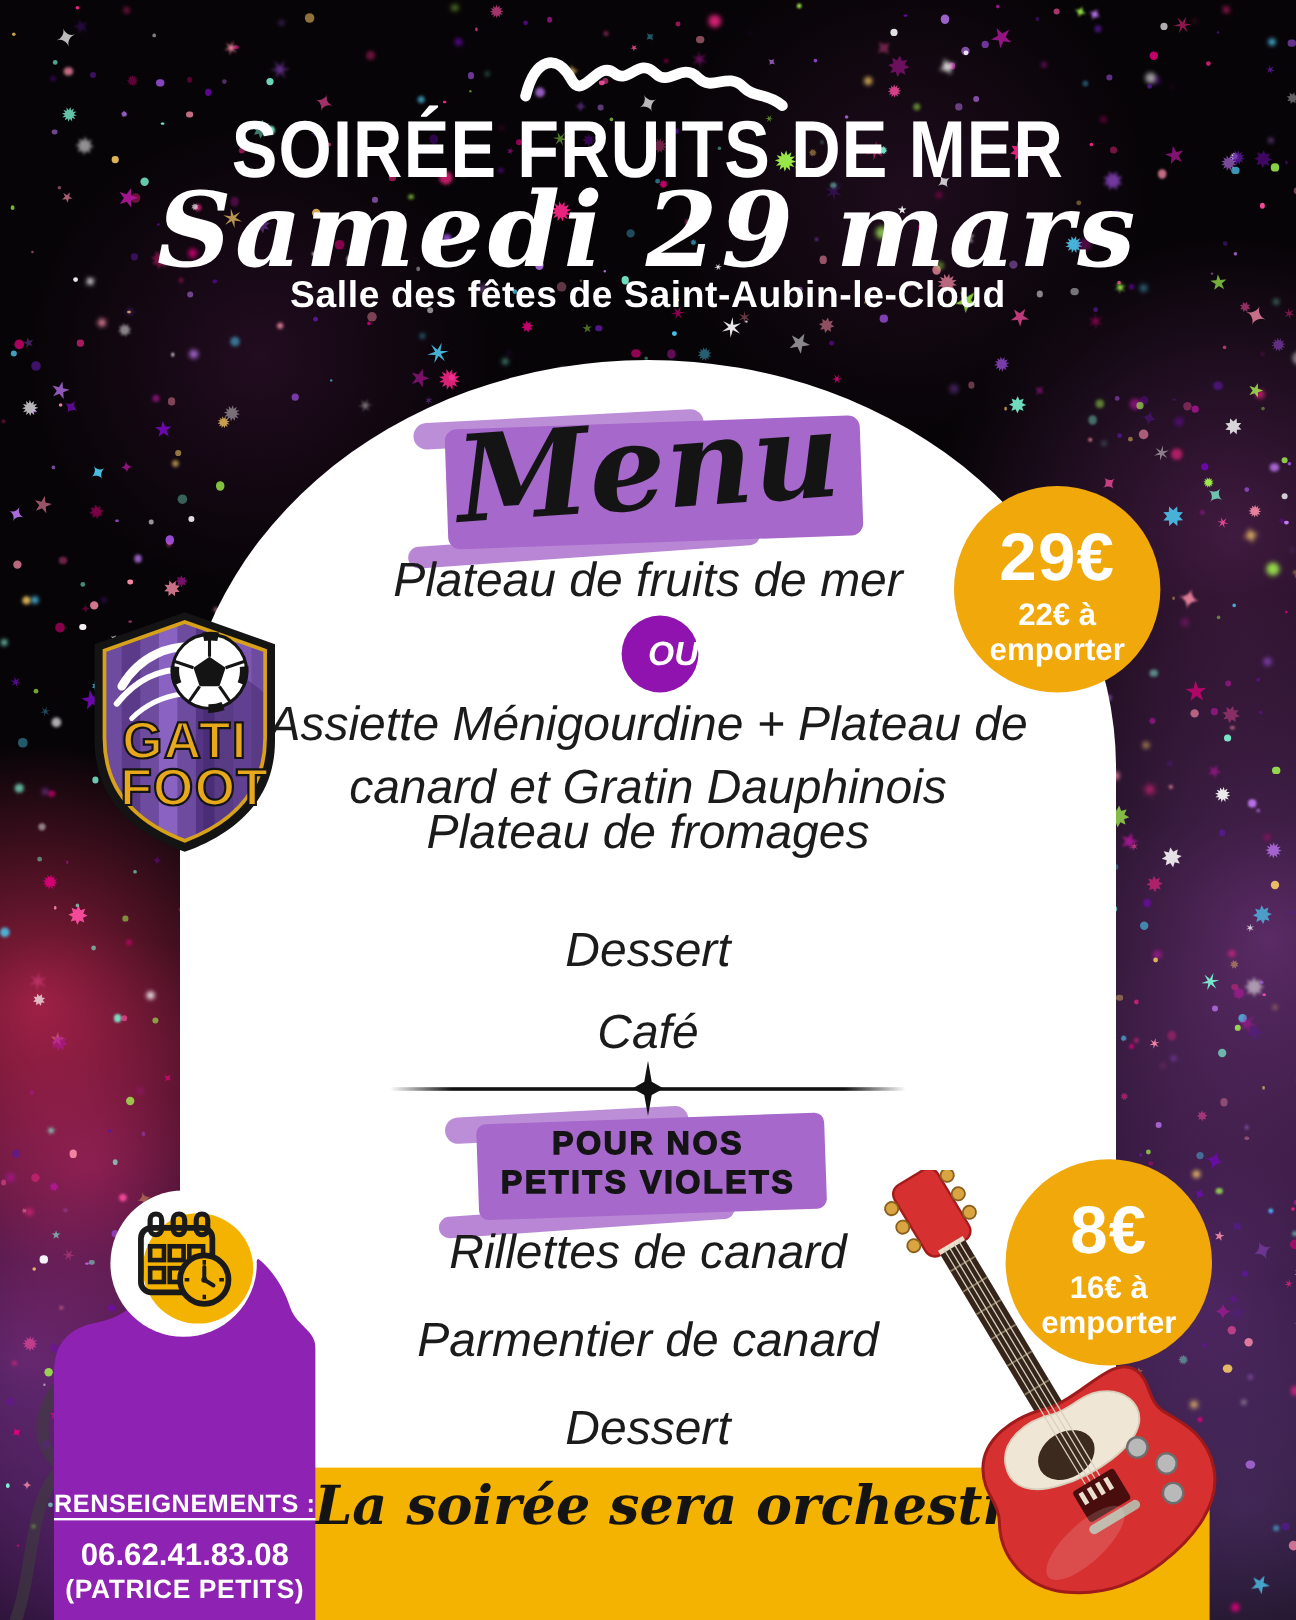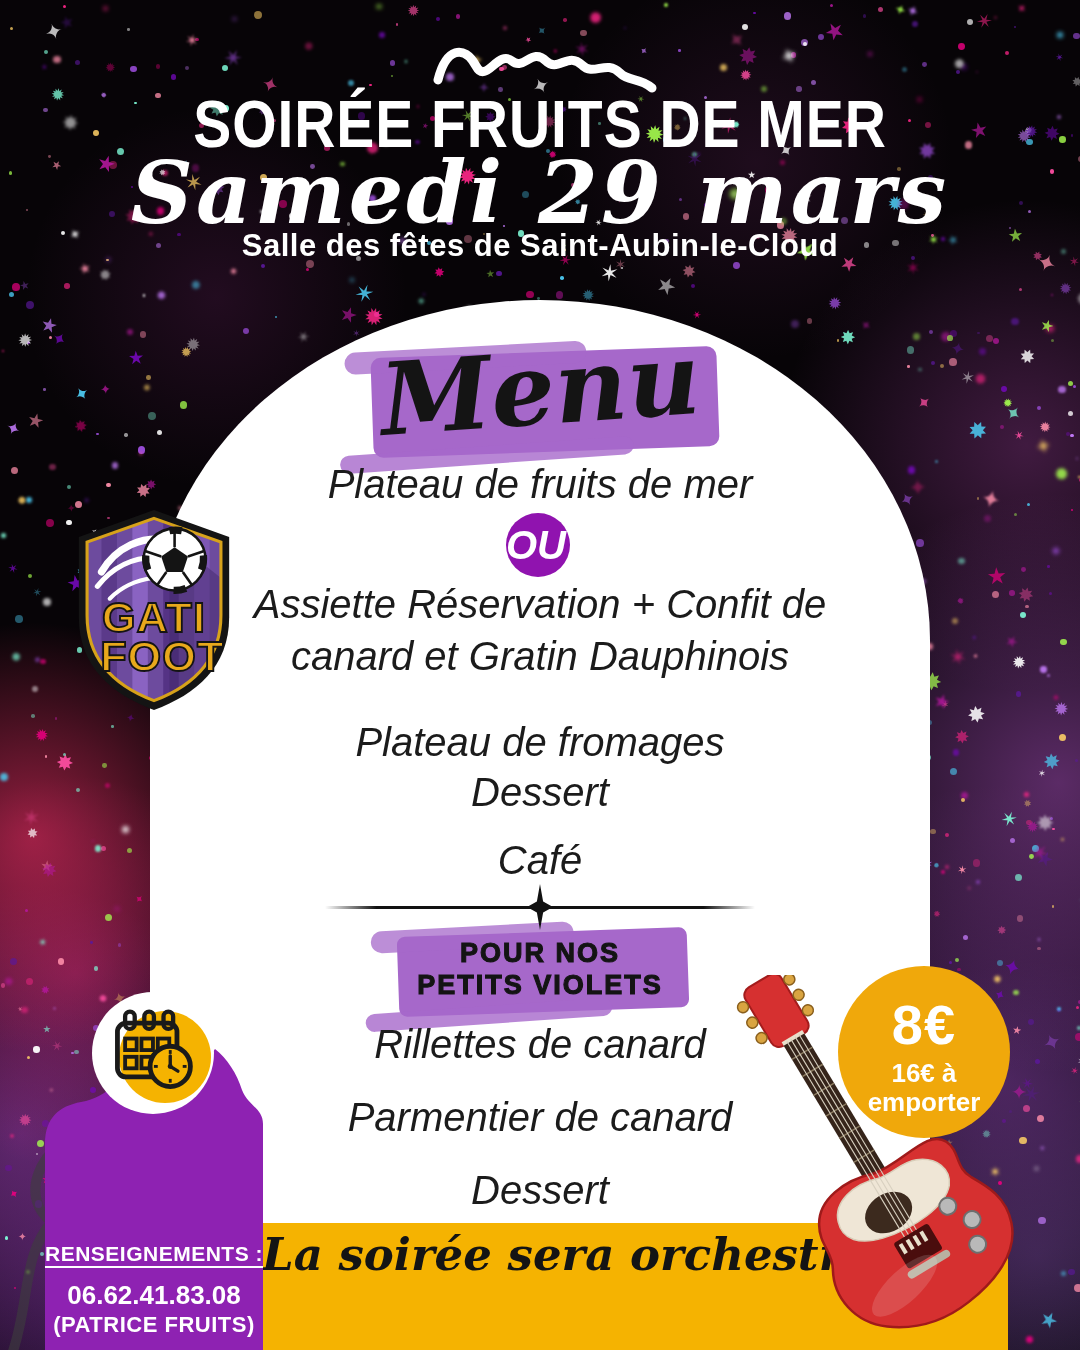--- a/index.html
+++ b/index.html
@@ -42,23 +42,23 @@
   .brush.kids-brush{left:398px;top:932px;width:290px;height:80px;border-radius:8px;transform:rotate(-2deg);}
   .brush::before{content:"";position:absolute;left:-26px;top:-8px;width:70%;height:22px;
     background:inherit;opacity:.75;border-radius:12px;transform:rotate(-1deg);}
   .brush::after{content:"";position:absolute;left:-34px;bottom:-10px;width:85%;height:18px;
     background:inherit;opacity:.8;border-radius:9px;transform:rotate(-2deg);}
   .menu-title{position:absolute;left:330px;top:330px;width:420px;text-align:center;z-index:4;
     font-family:"DejaVu Serif",serif;font-style:italic;font-weight:bold;font-size:100px;
     color:#141414;transform:rotate(-4deg);}
   .menu-line{position:absolute;left:150px;width:780px;text-align:center;z-index:4;
     font-size:40px;font-style:italic;color:#1b1b1b;}
-  .ou-badge{position:absolute;left:506px;top:513px;width:64px;height:64px;border-radius:50%;
+  .ou-badge{position:absolute;left:518px;top:513px;width:64px;height:64px;border-radius:50%;
     background:var(--ou_purple,#9013af);color:#fff;font-weight:800;font-style:italic;
-    font-size:40px;text-align:left;line-height:64px;z-index:4;}
+    font-size:28px;text-align:right;line-height:64px;z-index:4;}
   .divider-line{position:absolute;left:325px;top:906px;width:430px;height:3px;z-index:4;
     background:linear-gradient(to right,transparent,#111 12%,#111 88%,transparent);}
   .divider-star{position:absolute;left:527px;top:884px;width:26px;height:46px;background:#111;z-index:4;
     clip-path:polygon(50% 0,62% 38%,100% 50%,62% 62%,50% 100%,38% 62%,0 50%,38% 38%);}
   .kids-title{position:absolute;left:150px;width:780px;text-align:center;z-index:4;
     font-size:27px;font-weight:700;letter-spacing:2px;color:#141414;
     -webkit-text-stroke:1.1px #141414;}
   
   .badge{position:absolute;width:172px;height:172px;border-radius:50%;
     background:var(--badge_yellow,#f0a80b);color:#fff;text-align:center;z-index:5;}
@@ -892,36 +892,40 @@
   <div class="date-script">Samedi 29 mars</div>
   <div class="venue">Salle des fêtes de Saint-Aubin-le-Cloud</div>
 
   <div class="arch"></div>
 
   <div class="brush menu-brush"></div>
   <div class="menu-title">Menu</div>
 
   <div class="menu-line" style="top:462px;">Plateau de fruits de mer</div>
   <div class="ou-badge">OU</div>
-  <div class="menu-line" style="top:582px;">Assiette Réservation + Confit de</div>
+  <div class="menu-line" style="top:582px;">Assiette Ménigourdine + Plateau de</div>
   <div class="menu-line" style="top:634px;">canard et Gratin Dauphinois</div>
-  <div class="menu-line" style="top:720px;">Plateau de fromages</div>
+  <div class="menu-line" style="top:672px;">Plateau de fromages</div>
   <div class="menu-line" style="top:770px;">Dessert</div>
   <div class="menu-line" style="top:838px;">Café</div>
 
   <div class="divider-line"></div>
   <div class="divider-star"></div>
 
   <div class="brush kids-brush"></div>
   <div class="kids-title" style="top:938px;">POUR NOS</div>
   <div class="kids-title" style="top:970px;">PETITS VIOLETS</div>
   <div class="menu-line" style="top:1095px;">Parmentier de canard</div>
   <div class="menu-line" style="top:1022px;">Rillettes de canard</div>
   <div class="menu-line" style="top:1168px;">Dessert</div>
 
+  <div class="badge badge-adult">
+    <div class="price">29€</div>
+    <div class="takeaway">22€ à emporter</div>
+  </div>
   <div class="badge badge-kids">
     <div class="price">8€</div>
     <div class="takeaway">16€ à emporter</div>
   </div>
 
   <div class="banner">
     <div class="banner-text">
       <div>La soirée sera orchestrée</div>
     </div>
   </div>
@@ -945,21 +949,21 @@
     <line x1="69" y1="48" x2="69" y2="52" stroke="#1a1a1a" stroke-width="3"></line>
     <line x1="69" y1="78" x2="69" y2="82" stroke="#1a1a1a" stroke-width="3"></line>
     <line x1="52" y1="65" x2="56" y2="65" stroke="#1a1a1a" stroke-width="3"></line>
     <line x1="82" y1="65" x2="86" y2="65" stroke="#1a1a1a" stroke-width="3"></line>
     <line x1="69" y1="65" x2="69" y2="54" stroke="#1a1a1a" stroke-width="3.5" stroke-linecap="round"></line>
     <line x1="69" y1="65" x2="77" y2="70" stroke="#1a1a1a" stroke-width="3.5" stroke-linecap="round"></line>
     <circle cx="69" cy="65" r="2.6" fill="#1a1a1a"></circle>
   </svg>
   <div class="res-label">RENSEIGNEMENTS :</div>
   <div class="res-phone">06.62.41.83.08</div>
-  <div class="res-contact">(PATRICE FRUITS)</div>
+  <div class="res-contact">(PATRICE PETITS)</div>
 
   <svg class="crest" width="176" height="208" viewBox="0 0 170 202">
     <path d="M85,4 L158,30 L158,108 C158,156 126,183 85,198 C44,183 12,156 12,108 L12,30 Z" fill="#141414"></path>
     <clipPath id="crestClip">
       <path d="M85,12 L150,35 L150,106 C150,150 122,175 85,189 C48,175 20,150 20,106 L20,35 Z"></path>
     </clipPath>
     <g clip-path="url(#crestClip)">
       <rect x="20" y="10" width="130" height="182" fill="#6d4b9e"></rect>
       <rect x="34" y="10" width="15" height="182" fill="#5b3a8a"></rect>
       <rect x="64" y="10" width="15" height="182" fill="#8a63c2"></rect>

